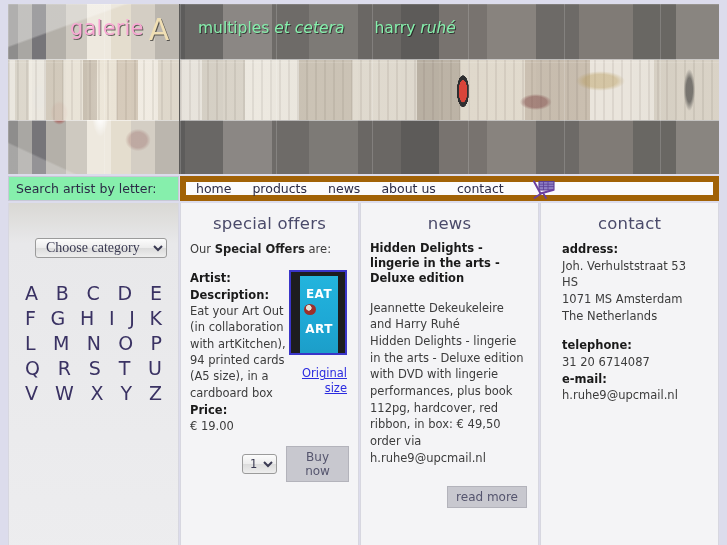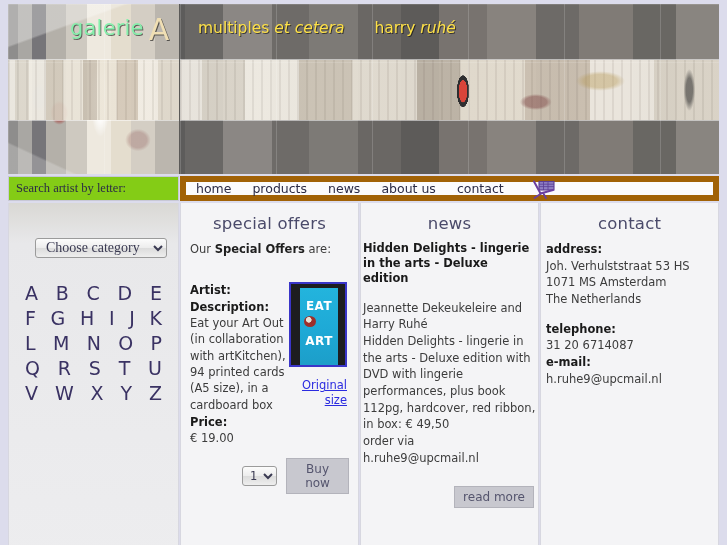--- a/index.html
+++ b/index.html
@@ -117,21 +117,21 @@
   .banner-title {
     position: absolute;
     left: 62px; top: 6px;
     height: 36px;
     display: flex; align-items: center;
     white-space: nowrap;
     z-index: 5;
   }
   .brand {
     font-size: 21px;
-    color: #86efac;
+    color: #f9a8d4;
     letter-spacing: .2px;
     text-shadow: 1px 1px 0 rgba(0,0,0,.55);
   }
   .brand-a {
     font-size: 30px;
     color: #f0dfb4;
     margin-left: 5px;
     line-height: 1;
     position: relative; top: 2px;
     text-shadow: 1px 1px 0 rgba(0,0,0,.55);
@@ -139,39 +139,38 @@
   .tagline {
     position: absolute;
     left: 190px; top: 6px;
     height: 36px;
     display: flex; align-items: center; gap: 30px;
     z-index: 5;
     white-space: nowrap;
   }
   .tag-txt {
     font-size: 15.5px;
-    color: #fde047;
+    color: #86efac;
     text-shadow: 1px 1px 0 rgba(0,0,0,.55);
   }
   .tag-txt i { font-style: italic; }
 
   
   .navrow {
     position: absolute;
     left: 8px; top: 176px;
     width: 711px; height: 25px;
   }
   .nav-search {
     position: absolute; left: 0; top: 0;
     width: 171px; height: 25px;
-    background: #84cc16;
+    background: #86efac;
     border: 1px solid #c8c8d6;
     display: flex; align-items: center;
     padding-left: 7px;
-    font-family: Liberation Serif, serif;
   }
   .nav-search span {
     font-size: 12.5px; color: #2b2b46;
   }
   .nav-links {
     position: absolute; left: 172px; top: 0;
     width: 539px; height: 25px;
     background: #fbfbfd;
     border: 6px solid #a16207;
     display: flex; align-items: center;
@@ -248,21 +247,21 @@
   }
 
   
   .offers-body {
     padding: 0 9px 0 9px;
     font-size: 11.5px;
     color: #3c3c3c;
     line-height: 1.42;
   }
   .date { margin: 2px 0 14px 0; color:#3c3c3c; }
-  .intro { margin-bottom: 25px; }
+  .intro { margin-bottom: 13px; }
   .intro b { color:#1f1f1f; }
   .offer-item { position: relative; }
   .offer-text { width: 104px; }
   .offer-text b { color:#1a1a1a; }
   .thumb {
     position: absolute;
     right: 2px; top: 0;
     width: 58px; height: 85px;
     border: 2px solid #3a35c8;
     background: #1d1d1f;
@@ -325,41 +324,41 @@
     color: #55556e;
     background: #c8c8cf;
     border: 1px solid #b3b3bb;
     padding: 3px 8px;
     cursor: pointer;
   }
   .offer-sep { height: 16px; }
 
   
   .news-body {
-    padding: 0 2px;
+    padding: 0 9px;
     font-size: 11.5px;
     color: #3c3c3c;
     line-height: 1.45;
   }
   .news-title {
     font-weight: bold;
     color: #1a1a1a;
     margin-bottom: 13px;
     line-height: 1.32;
   }
   .news-text { }
   .news-btnrow {
     display: flex; justify-content: flex-end;
     margin-top: 20px;
     padding-right: 2px;
   }
 
   
   .contact-body {
-    padding: 0 5px;
+    padding: 0 21px;
     font-size: 11.5px;
     color: #3c3c3c;
     line-height: 1.45;
   }
   .contact-body b { color:#1a1a1a; }
   .gap { height: 13px; }
 </style>
 </head>
 <body>
 

